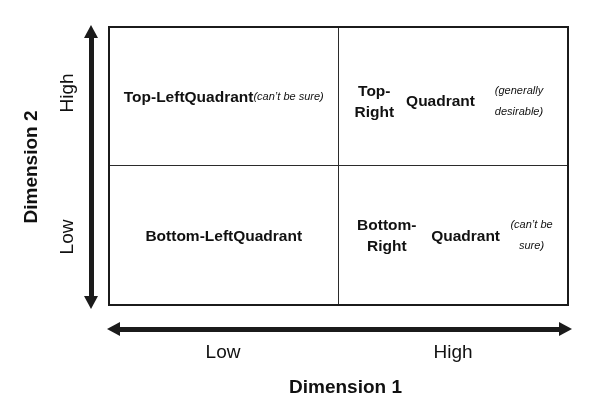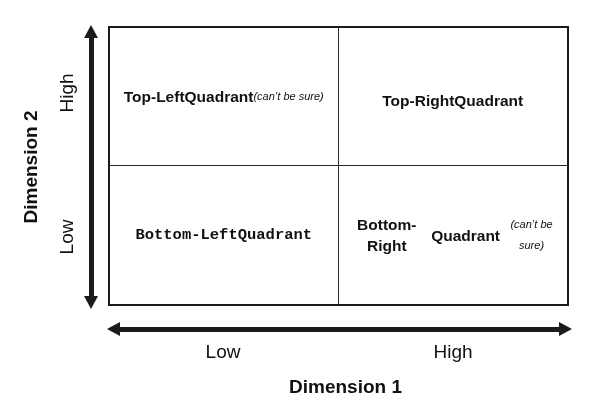--- a/index.html
+++ b/index.html
@@ -58,21 +58,21 @@
     grid-template-rows: 1fr 1fr;
   }
   .cell {
     display: flex; flex-direction: row;
     justify-content: center; align-items: center;
     text-align: center;
     padding: 4px;
   }
   .cell-tl { border-right: 1.5px solid var(--inner-line); border-bottom: 1.5px solid var(--inner-line); }
   .cell-tr { border-bottom: 1.5px solid var(--inner-line); margin-top: 8px; }
-  .cell-bl { border-right: 1.5px solid var(--inner-line); font-family: Liberation Mono, monospace; }
+  .cell-bl { border-right: 1.5px solid var(--inner-line); }
   .q-title { font-weight: bold; font-size: 15.5px; line-height: 21px; }
   .q-note  { font-style: italic; font-size: 11px; line-height: 21px; }
 
   
   .harrow {
     position: absolute;
     left: 107px; top: 322px;
     width: 465px; height: 14px;
     display: flex; flex-direction: row; align-items: center;
   }
@@ -112,20 +112,21 @@
 
   <div class="grid">
     <div class="cell cell-tl">
       <div class="q-title">Top-Left</div>
       <div class="q-title">Quadrant</div>
       <div class="q-note">(can’t be sure)</div>
     </div>
     <div class="cell cell-tr">
       <div class="q-title">Top-Right</div>
       <div class="q-title">Quadrant</div>
+      <div class="q-note">(generally desirable)</div>
     </div>
     <div class="cell cell-bl">
       <div class="q-title">Bottom-Left</div>
       <div class="q-title">Quadrant</div>
     </div>
     <div class="cell cell-br">
       <div class="q-title">Bottom-Right</div>
       <div class="q-title">Quadrant</div>
       <div class="q-note">(can’t be sure)</div>
     </div>

